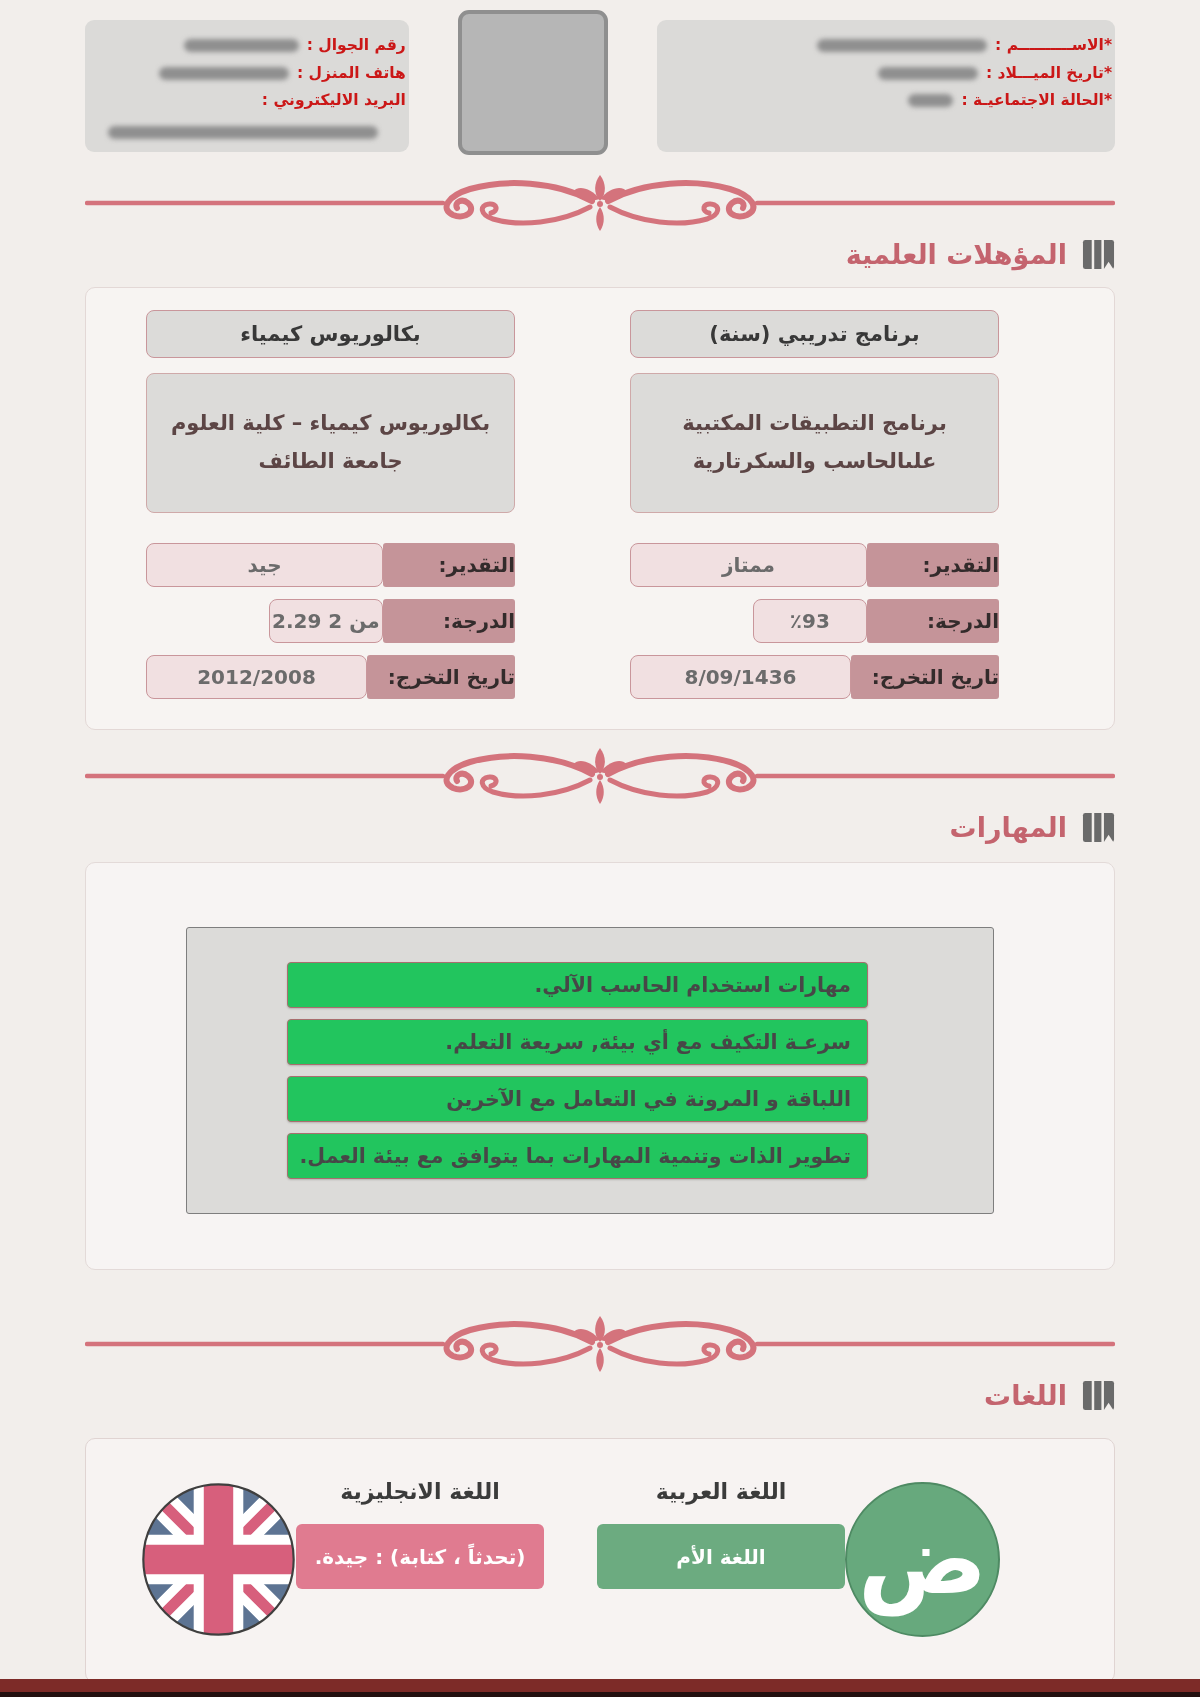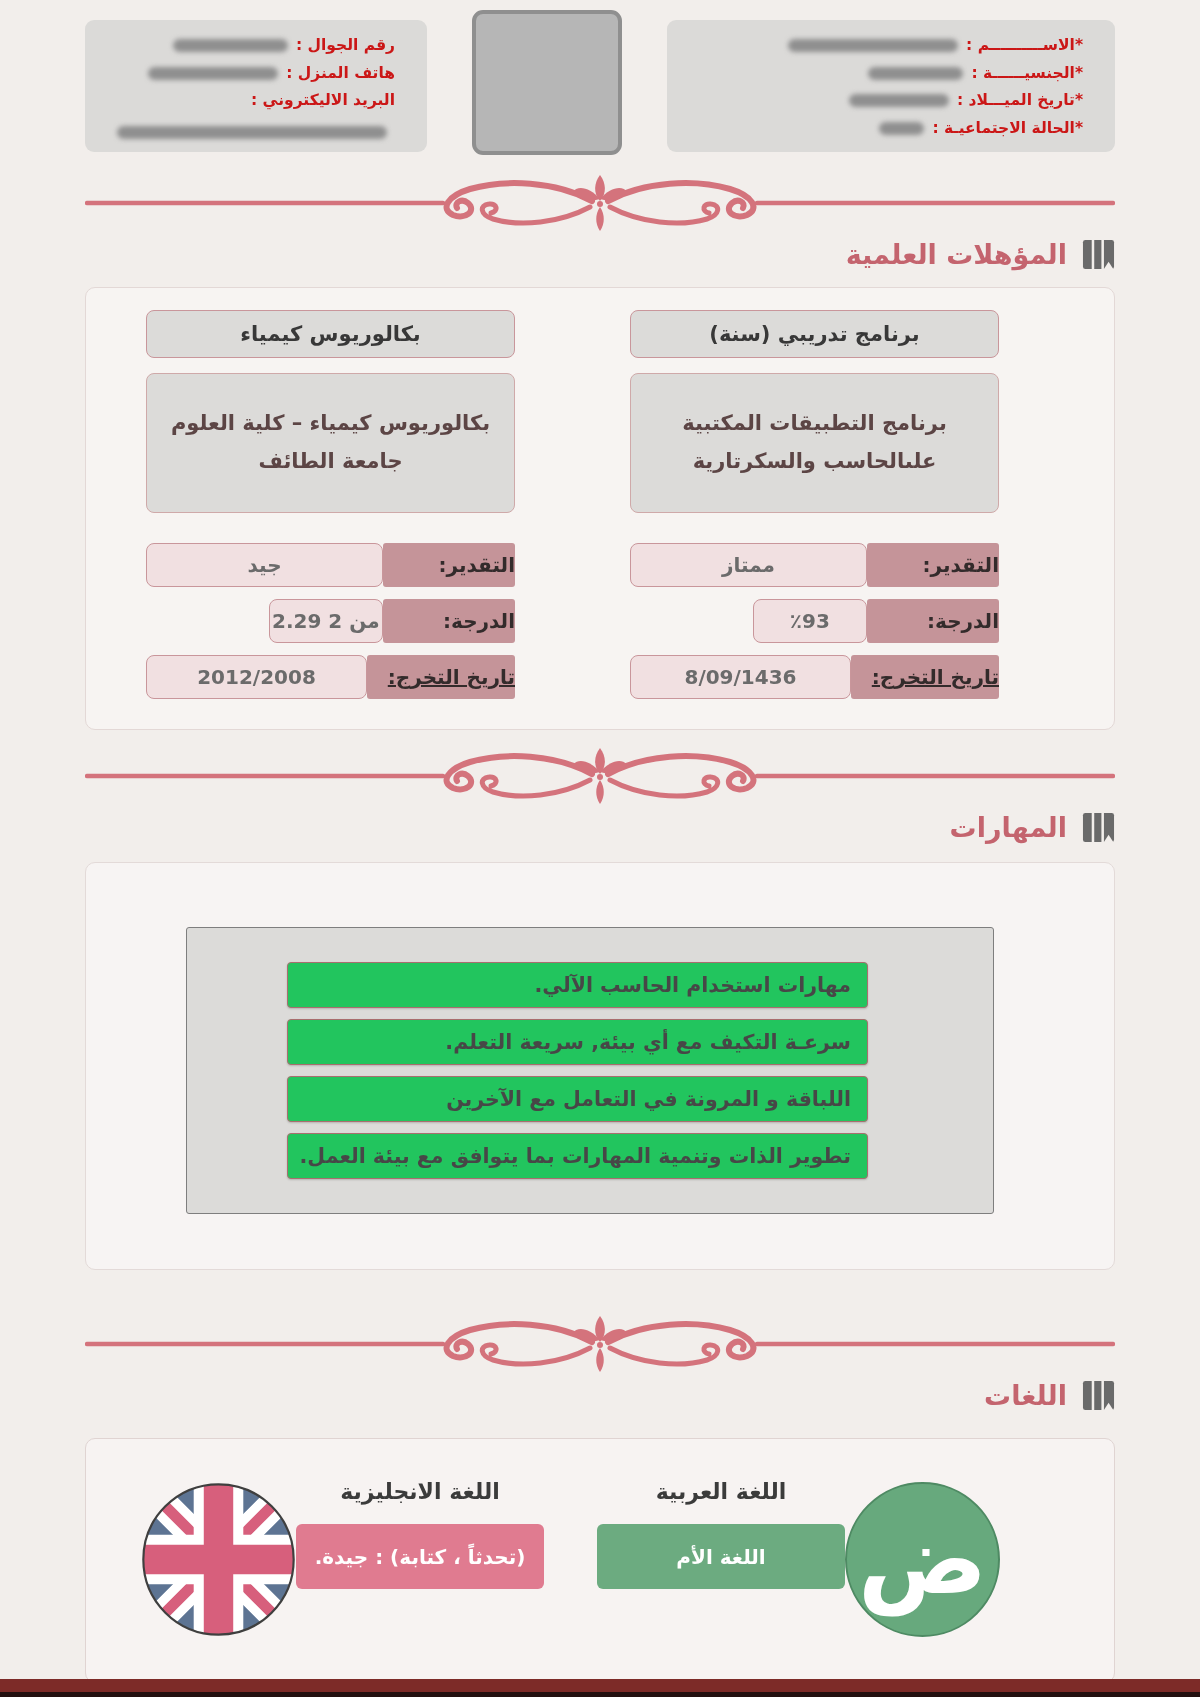--- a/index.html
+++ b/index.html
@@ -7,21 +7,21 @@
   body { font-family:"DejaVu Sans", sans-serif; }
   .page {
     position:relative; width:1200px; height:1697px; margin:0 auto;
     background:#f2eeeb; direction:rtl; overflow:hidden;
   }
 
   
   .header { display:flex; margin:20px 85px 0; }
   .info-box {
     background:#dbdad8; border-radius:9px; height:132px;
-    padding:12px 32px; color:#cb1717; font-weight:bold; font-size:15.5px;
+    padding:12px 3px; color:#cb1717; font-weight:bold; font-size:15.5px;
     line-height:1.78;
   }
   .info-box.personal { width:488px; }
   .info-box.contact  { width:345px; }
   .photo-wrap { width:265px; display:flex; justify-content:center; }
   .photo {
     width:150px; height:145px; margin-top:-10px;
     background:#b6b6b6; border:4px solid #8f8f8f; border-radius:11px;
   }
   .redacted {
@@ -61,21 +61,21 @@
     text-align:center; padding:0 22px; font-size:21px; font-weight:bold;
     color:#5c4545; line-height:1.8;
   }
   .qrow { display:flex; height:44px; margin-top:12px; }
   .qrow.first { margin-top:30px; }
   .qlabel {
     flex:0 0 132px; background:#c59499; border-radius:3px;
     display:flex; align-items:center; 
     font-size:20px; font-weight:bold; color:#332b2b;
   }
-  .qrow.r3 .qlabel { flex-basis:148px;text-decoration:underline; }
+  .qrow.r3 .qlabel { flex-basis:148px; }
   .qvalue {
     flex:1; background:#f1e0e1; border:1px solid #c9969b; border-radius:8px;
     display:flex; align-items:center; justify-content:center;
     font-size:20px; font-weight:bold; color:#6b6b6b; direction:ltr;
   }
   .qrow.r2 .qvalue { flex:0 0 31%; }
 
   
   .skills-wrap {
     margin:14px 85px 0; background:#f7f4f3; border:1px solid #e3dad8;
@@ -164,23 +164,20 @@
 </svg>
 
 <div class="page">
 
   <header class="header">
     <div class="info-box personal">
       <div>
         <span>*الاســــــــــم :</span><span class="redacted w170"></span>
       </div>
       <div>
-        <span>*الجنسيــــــة :</span><span class="redacted w95"></span>
-      </div>
-      <div>
         <span>*تاريخ الميـــلاد :</span><span class="redacted w100"></span>
       </div>
       <div>
         <span>*الحالة الاجتماعيـة :</span><span class="redacted w45"></span>
       </div>
     </div>
 
     <div class="photo-wrap">
       <div class="photo"></div>
     </div>

